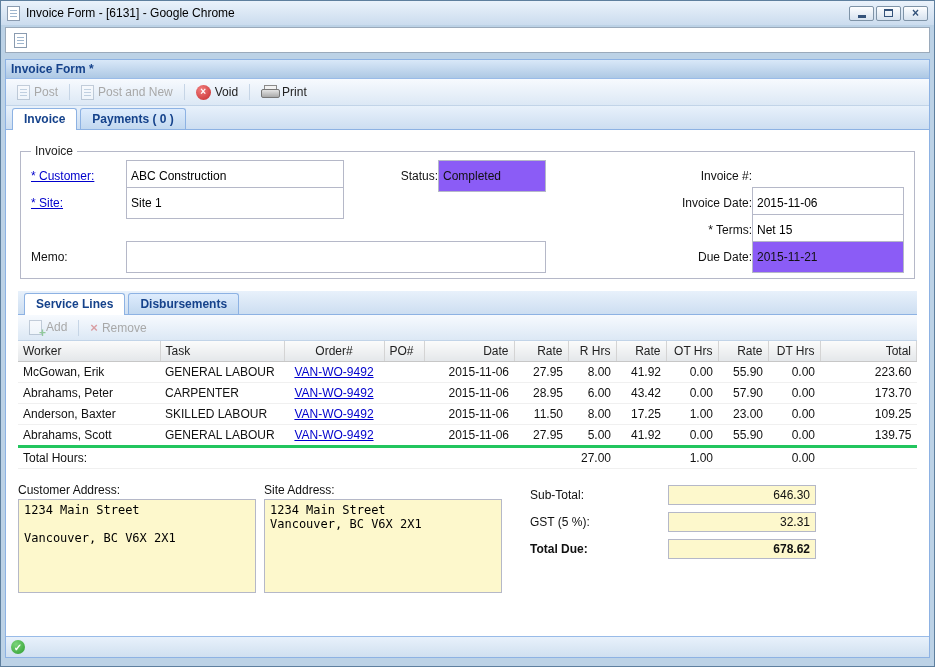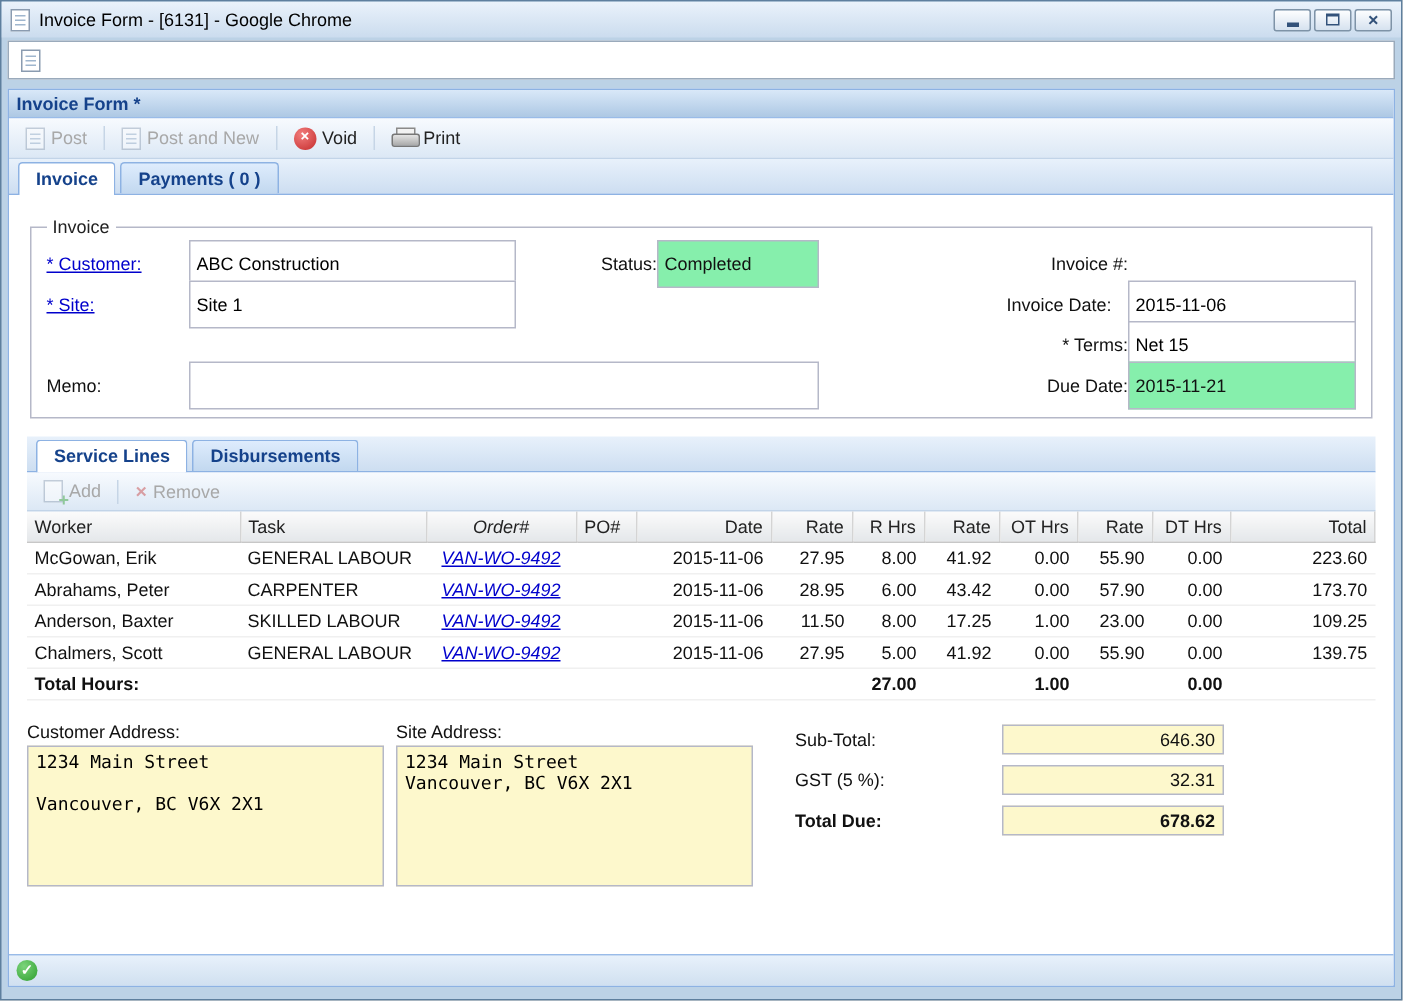--- a/index.html
+++ b/index.html
@@ -63,46 +63,46 @@
   .form-grid { display:grid;
     grid-template-columns:95px 218px 40px 54px 108px 1fr 92px 152px;
     grid-template-rows:repeat(4, 27px); align-items:center; }
   .lbl { color:#111; }
   .lbl-r { text-align:right; padding-right:0; }
   .label-link { color:#0000CC; text-decoration:underline; cursor:pointer; }
   input.fld, .fld-static {
     height:32px; border:1px solid #B5B8C8; background:#FFF; padding:1px 4px;
     font:12px "Liberation Sans", sans-serif; width:100%; }
   .fld-static { display:flex; align-items:center; }
-  .yellow { background:#86efac; }
+  .yellow { background:#8b5cf6; }
   .pos-r1c1{grid-area:1/1;} .pos-r1c2{grid-area:1/2;} .pos-r1c4{grid-area:1/4;}
   .pos-r1c5{grid-area:1/5;} .pos-r1c7{grid-area:1/7;} .pos-r1c8{grid-area:1/8;}
-  .pos-r2c1{grid-area:2/1;} .pos-r2c2{grid-area:2/2;} .pos-r2c7{grid-area:2/7;text-align:center;} .pos-r2c8{grid-area:2/8;}
+  .pos-r2c1{grid-area:2/1;} .pos-r2c2{grid-area:2/2;} .pos-r2c7{grid-area:2/7;} .pos-r2c8{grid-area:2/8;}
   .pos-r3c7{grid-area:3/7;} .pos-r3c8{grid-area:3/8;}
   .pos-r4c1{grid-area:4/1;} .pos-r4c2{grid-area:4/2/5/6;} .pos-r4c7{grid-area:4/7;} .pos-r4c8{grid-area:4/8;}
   
   .lines-toolbar { height:26px; display:flex; align-items:center; gap:2px; padding:0 5px;
     background:linear-gradient(#F7FAFE,#DCE8F5); border-bottom:1px solid #C2D4E8; }
   .add-icon { width:13px; height:15px; background:#FFF; border:1px solid #8A9BB0; position:relative; }
   .add-icon .plus { position:absolute; right:-5px; bottom:-5px; color:#2E9E2E; font-weight:bold; font-size:12px; line-height:1; }
   .remove-icon { color:#C43B3B; font-weight:bold; font-size:13px; line-height:1; }
   table.grid { width:100%; border-collapse:collapse; table-layout:fixed; font-size:12px; }
   table.grid th { background:linear-gradient(#FBFBFB,#E4E7EA); border-right:1px solid #D4D4D4;
     border-bottom:1px solid #C7C7C7; padding:3px 5px; font-weight:normal; color:#222; cursor:pointer;
     overflow:hidden; white-space:nowrap; }
   table.grid td { padding:3px 5px; border-bottom:1px solid #F0F0F0; overflow:hidden; white-space:nowrap; }
   table.grid th:nth-child(1){width:142px;} table.grid th:nth-child(2){width:124px;}
   table.grid th:nth-child(3){width:100px;} table.grid th:nth-child(4){width:40px;}
   table.grid th:nth-child(5){width:90px;}  table.grid th:nth-child(6){width:54px;}
   table.grid th:nth-child(7){width:48px;}  table.grid th:nth-child(8){width:50px;}
   table.grid th:nth-child(9){width:52px;}  table.grid th:nth-child(10){width:50px;}
   table.grid th:nth-child(11){width:52px;}
-  .c-l{text-align:left;} .c-r{text-align:right;} .c-c{text-align:center;font-style:italic;}
+  .c-l{text-align:left;} .c-r{text-align:right;} .c-c{text-align:center;}
   .wo-link { color:#0000CC; text-decoration:underline; cursor:pointer; }
-  .total-row td { font-weight:bold; border-top:1px solid #22c55e; border-bottom:1px solid #CFCFCF; padding:4px 5px; }
+  .total-row td { font-weight:normal; border-top:3px solid #22c55e; border-bottom:1px solid #CFCFCF; padding:4px 5px; }
   
   .footer-area { display:flex; margin-top:14px; align-items:flex-start; }
   .addr-block { width:238px; margin-right:8px; }
   .addr-block .addr-label { margin-bottom:2px; }
   .addr-block textarea { width:100%; height:94px; background:#FDF8CC; border:1px solid #B5B8C8;
     font:12px "DejaVu Sans Mono", monospace; padding:3px 5px; resize:none; }
   .totals-block { margin-left:20px; width:300px; padding-top:2px; }
   .totals-row { display:flex; align-items:center; margin-bottom:7px; }
   .totals-label { width:138px; }
   .totals-field { width:148px; height:20px; background:#FDF8CC; border:1px solid #B5B8C8;
@@ -271,21 +271,21 @@
                 <td class="c-r">2015-11-06</td>
                 <td class="c-r">11.50</td>
                 <td class="c-r">8.00</td>
                 <td class="c-r">17.25</td>
                 <td class="c-r">1.00</td>
                 <td class="c-r">23.00</td>
                 <td class="c-r">0.00</td>
                 <td class="c-r">109.25</td>
               </tr>
               <tr>
-                <td class="c-l">Chalmers, Scott</td>
+                <td class="c-l">Abrahams, Scott</td>
                 <td class="c-l">GENERAL LABOUR</td>
                 <td class="c-c"><a href="#" class="wo-link">VAN-WO-9492</a></td>
                 <td class="c-l"></td>
                 <td class="c-r">2015-11-06</td>
                 <td class="c-r">27.95</td>
                 <td class="c-r">5.00</td>
                 <td class="c-r">41.92</td>
                 <td class="c-r">0.00</td>
                 <td class="c-r">55.90</td>
                 <td class="c-r">0.00</td>

